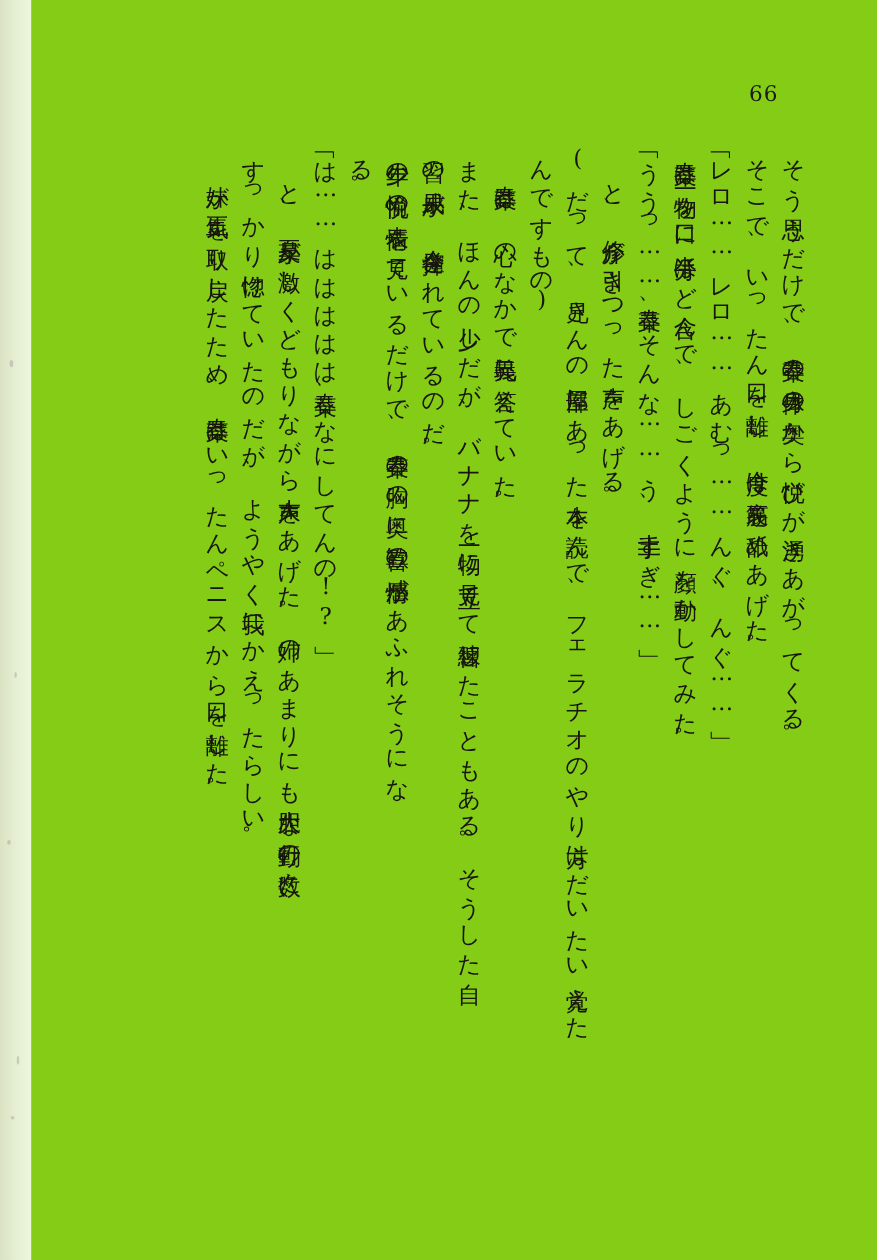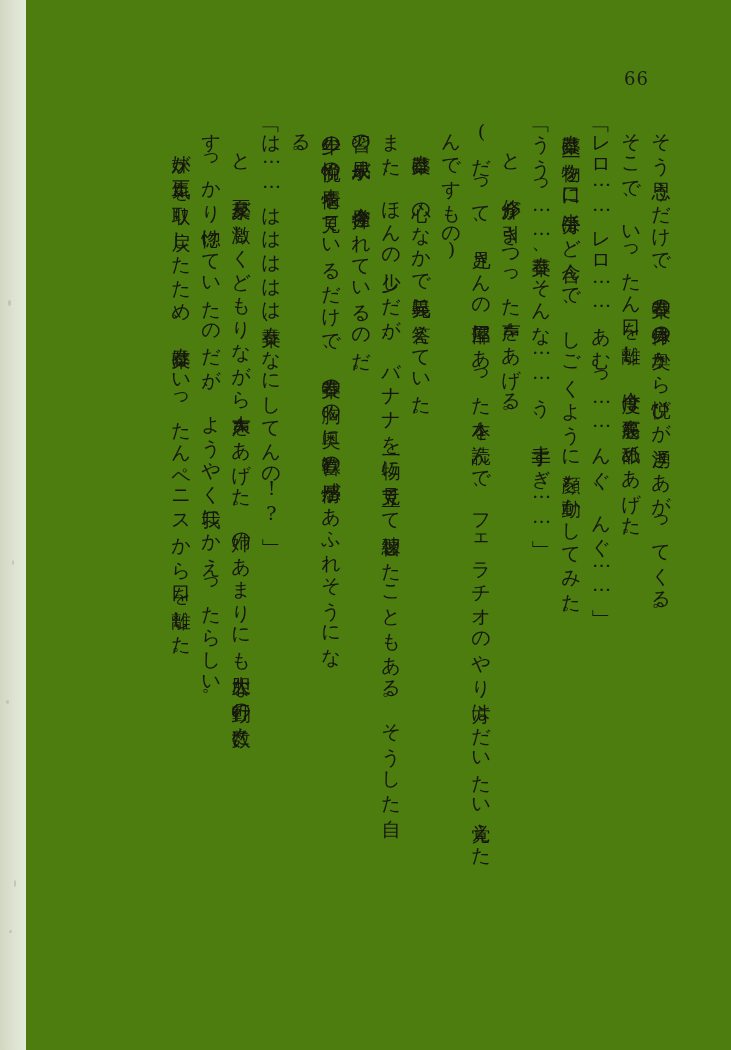--- a/index.html
+++ b/index.html
@@ -11,21 +11,21 @@
     width: 731px;
     height: 1050px;
     overflow: hidden;
     font-family: "DejaVu Serif", "Liberation Serif", serif;
     color: #1a1a1a;
   }
   .page {
     position: relative;
     width: 731px;
     height: 1050px;
-    background: #4d7c0f;
+    background: #84cc16;
     box-sizing: border-box;
   }
   
   .gutter-shade {
     position: absolute;
     left: 0;
     top: 0;
     width: 26px;
     height: 1050px;
     background: linear-gradient(to right, #e9e6e1 0%, #f7f6f4 55%, #ffffff 100%);

